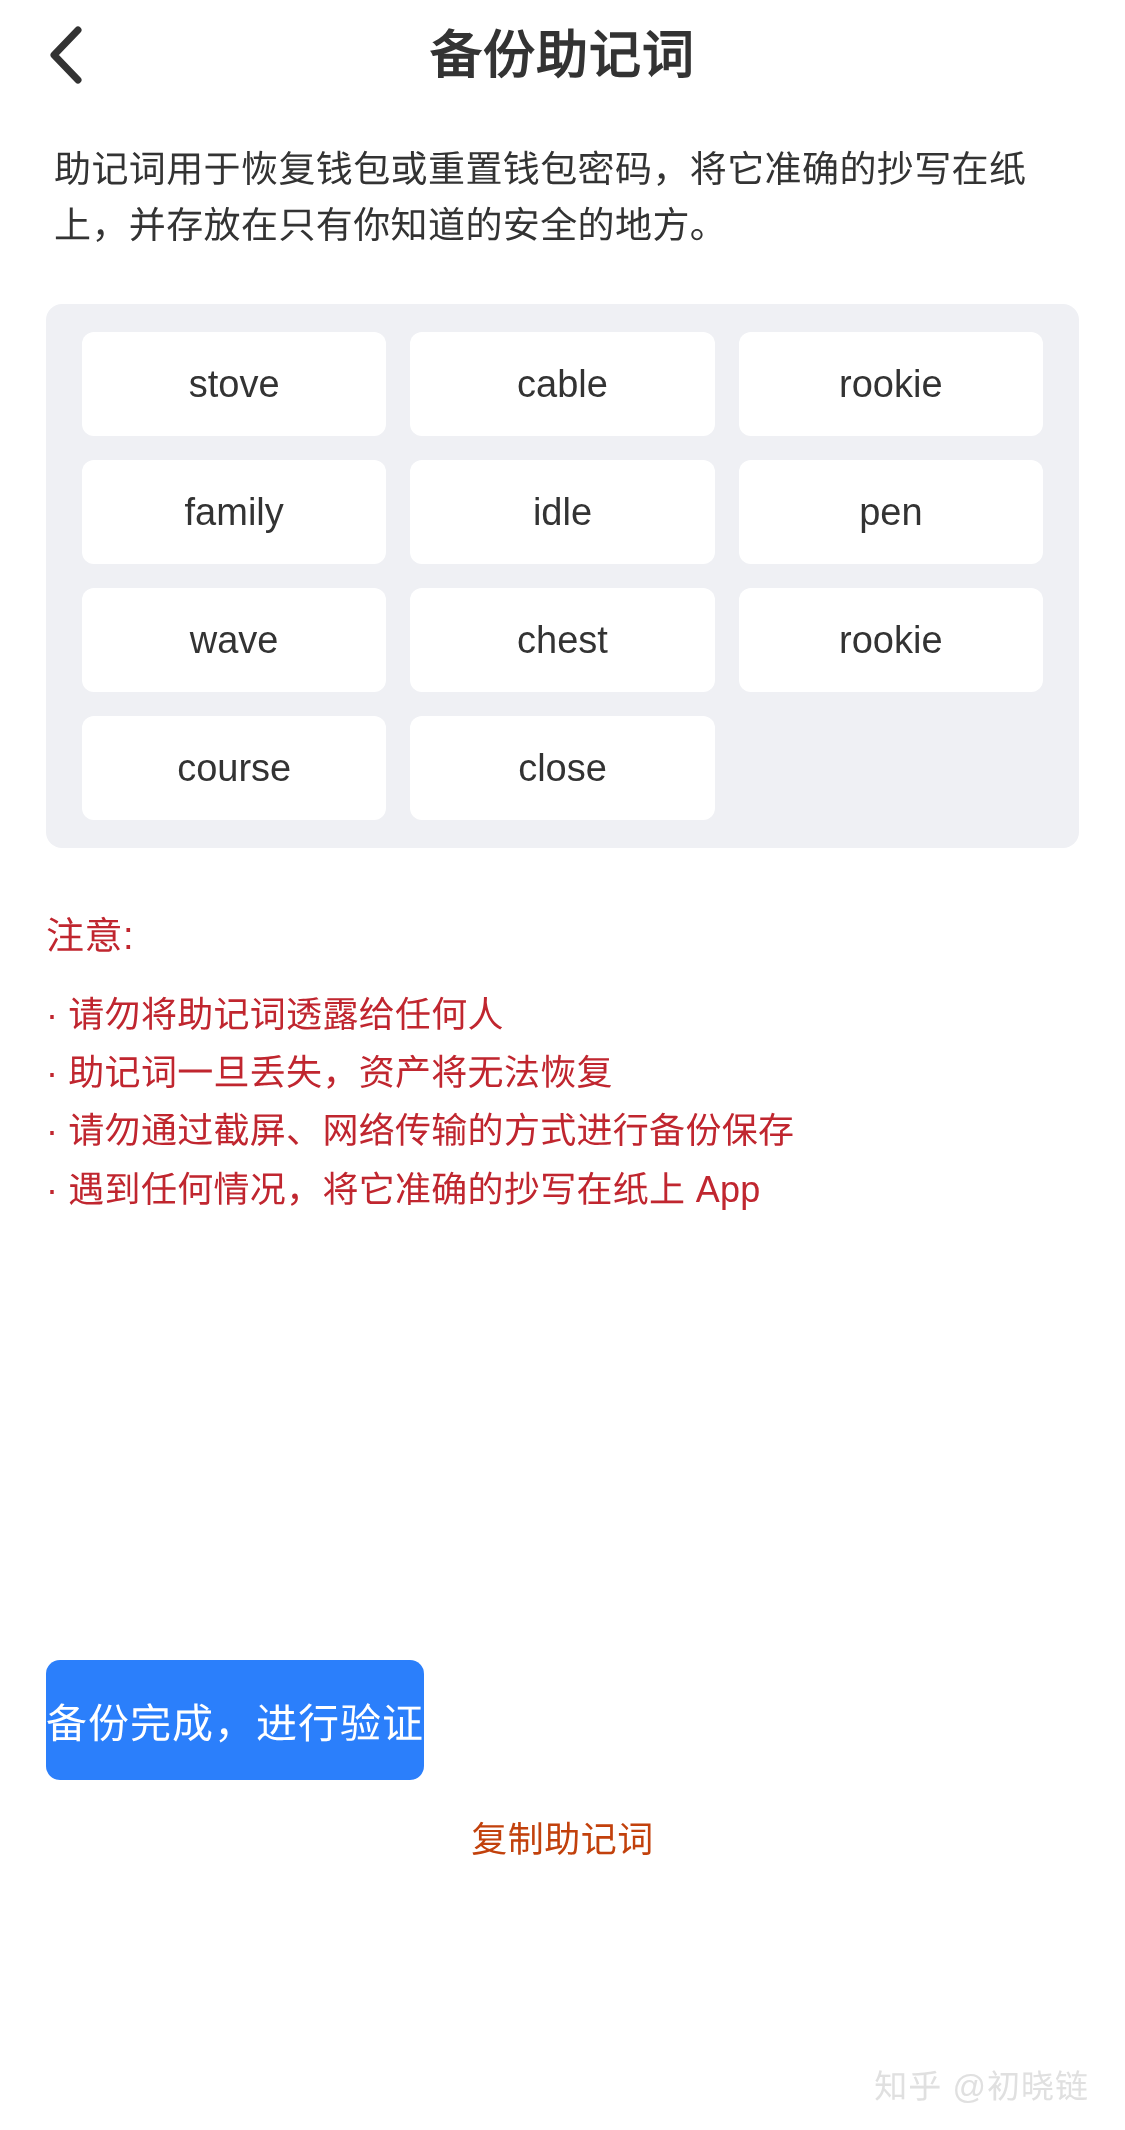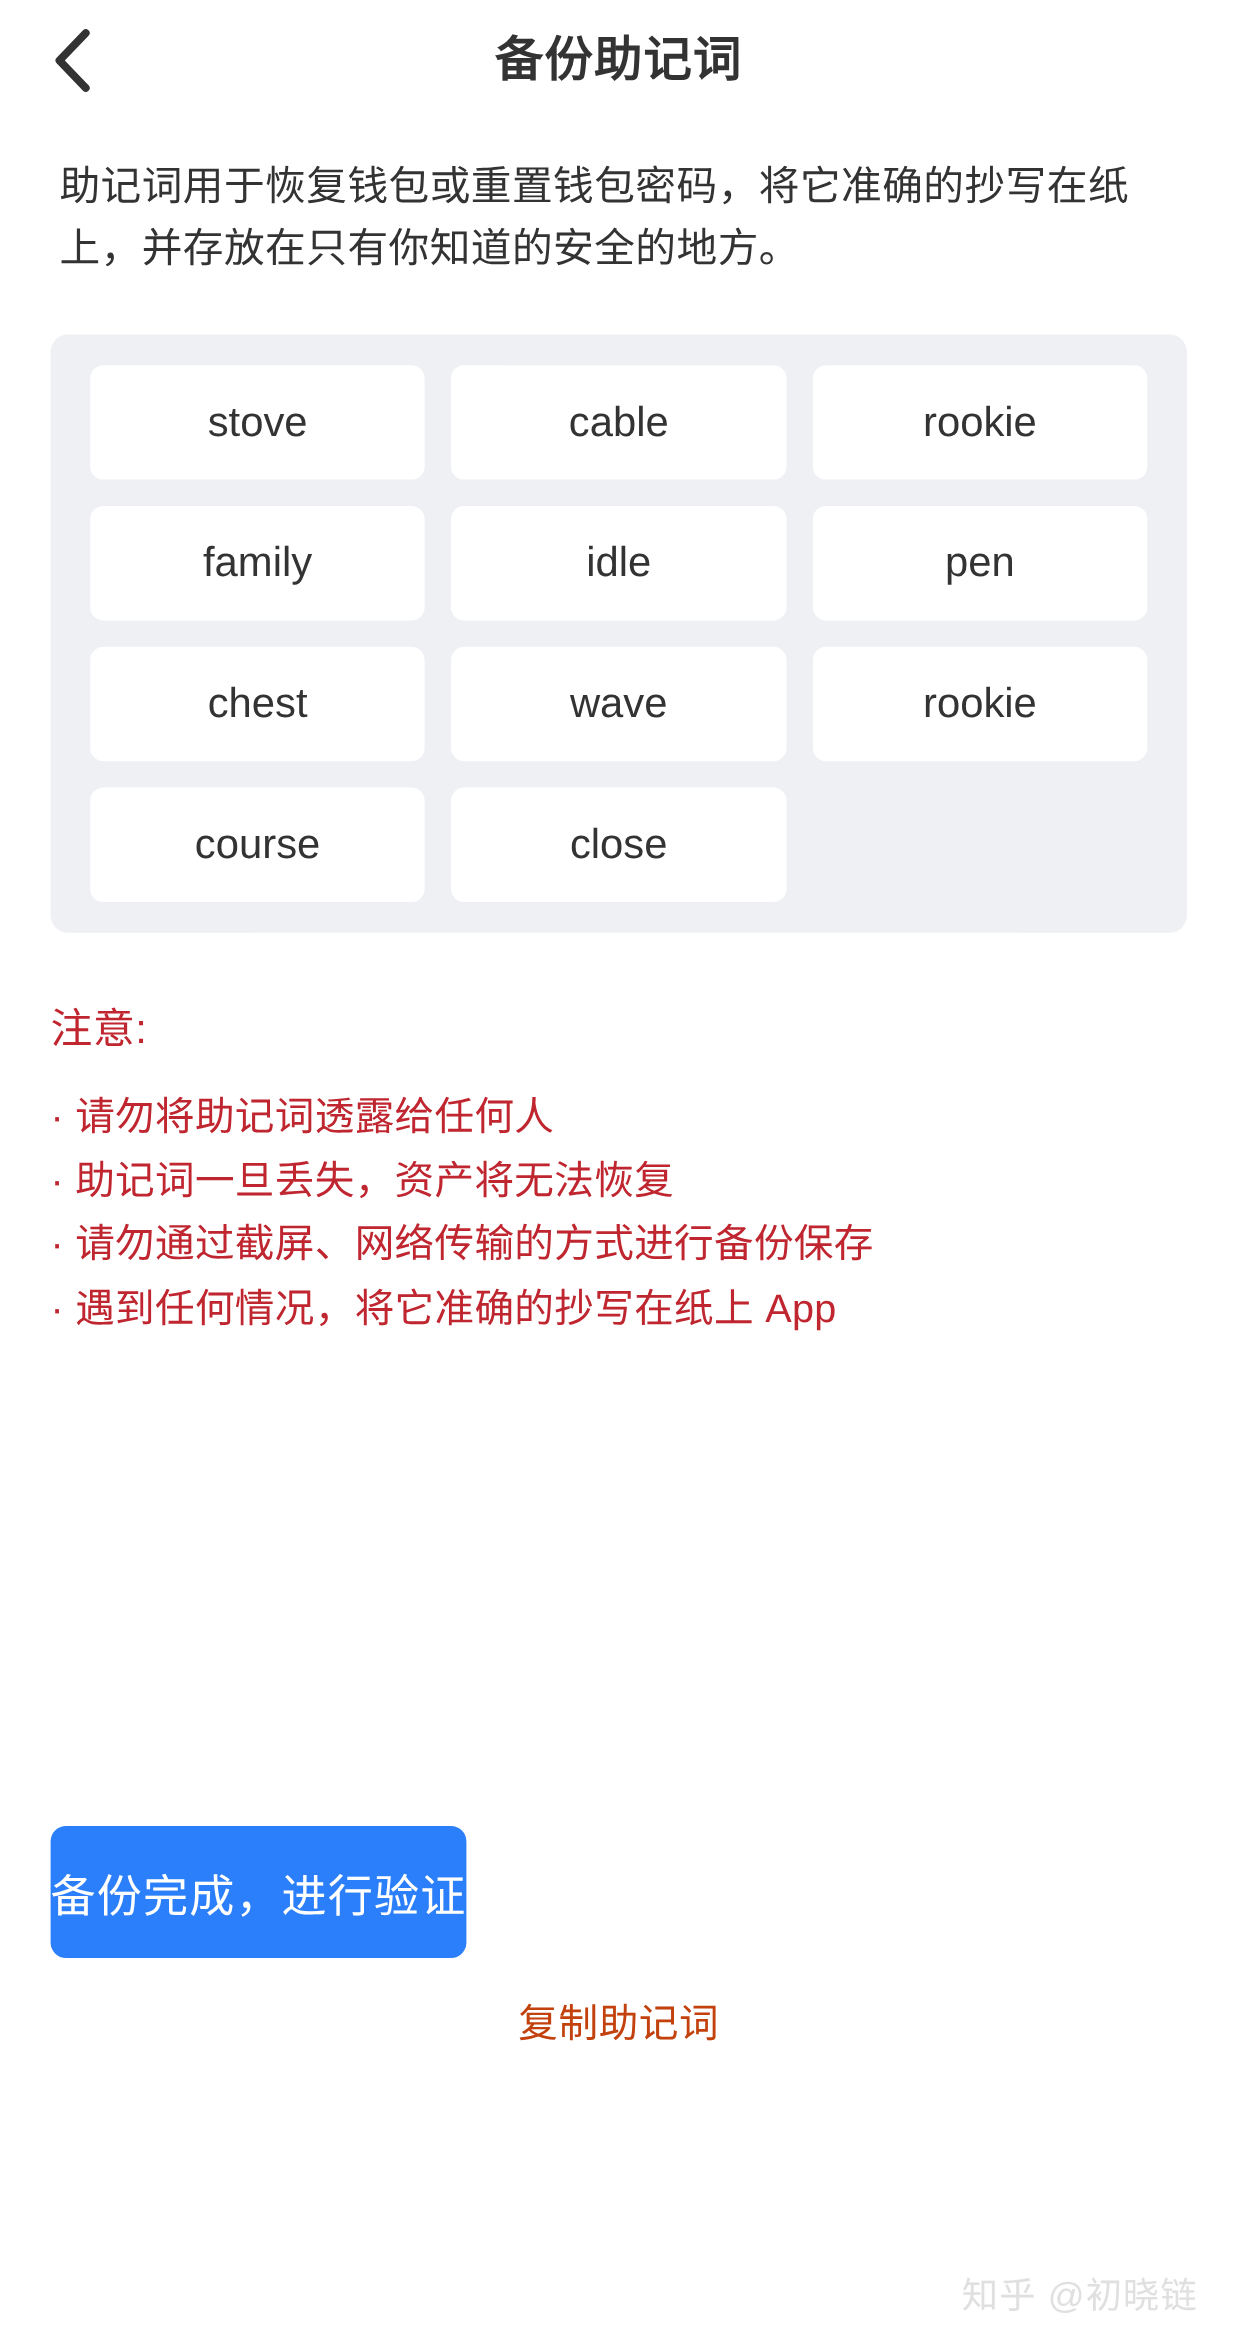--- a/index.html
+++ b/index.html
@@ -42,21 +42,21 @@
     align-items: center;
     justify-content: center;
     cursor: pointer;
     background: transparent;
     border: none;
   }
 
   .back-btn svg { display: block; }
 
   .nav-title {
-    font-size: 44px;
+    font-size: 52px;
     font-weight: bold;
     color: #333333;
     letter-spacing: 1px;
     line-height: 1;
   }
 
   
   .desc {
     margin: 32px 54px 0 54px;
     font-size: 37px;
@@ -183,22 +183,22 @@
   <p class="desc">助记词用于恢复钱包或重置钱包密码，将它准确的抄写在纸上，并存放在只有你知道的安全的地方。</p>
 
   <div class="grid-wrap">
     <div class="grid">
       <div class="word-cell">stove</div>
       <div class="word-cell">cable</div>
       <div class="word-cell">rookie</div>
       <div class="word-cell">family</div>
       <div class="word-cell">idle</div>
       <div class="word-cell">pen</div>
+      <div class="word-cell">wave</div>
       <div class="word-cell">chest</div>
-      <div class="word-cell">wave</div>
       <div class="word-cell">rookie</div>
       <div class="word-cell">course</div>
       <div class="word-cell">close</div>
     </div>
   </div>
 
   <div class="warn">
     <div class="warn-title">注意:</div>
 
     <div class="warn-item">

